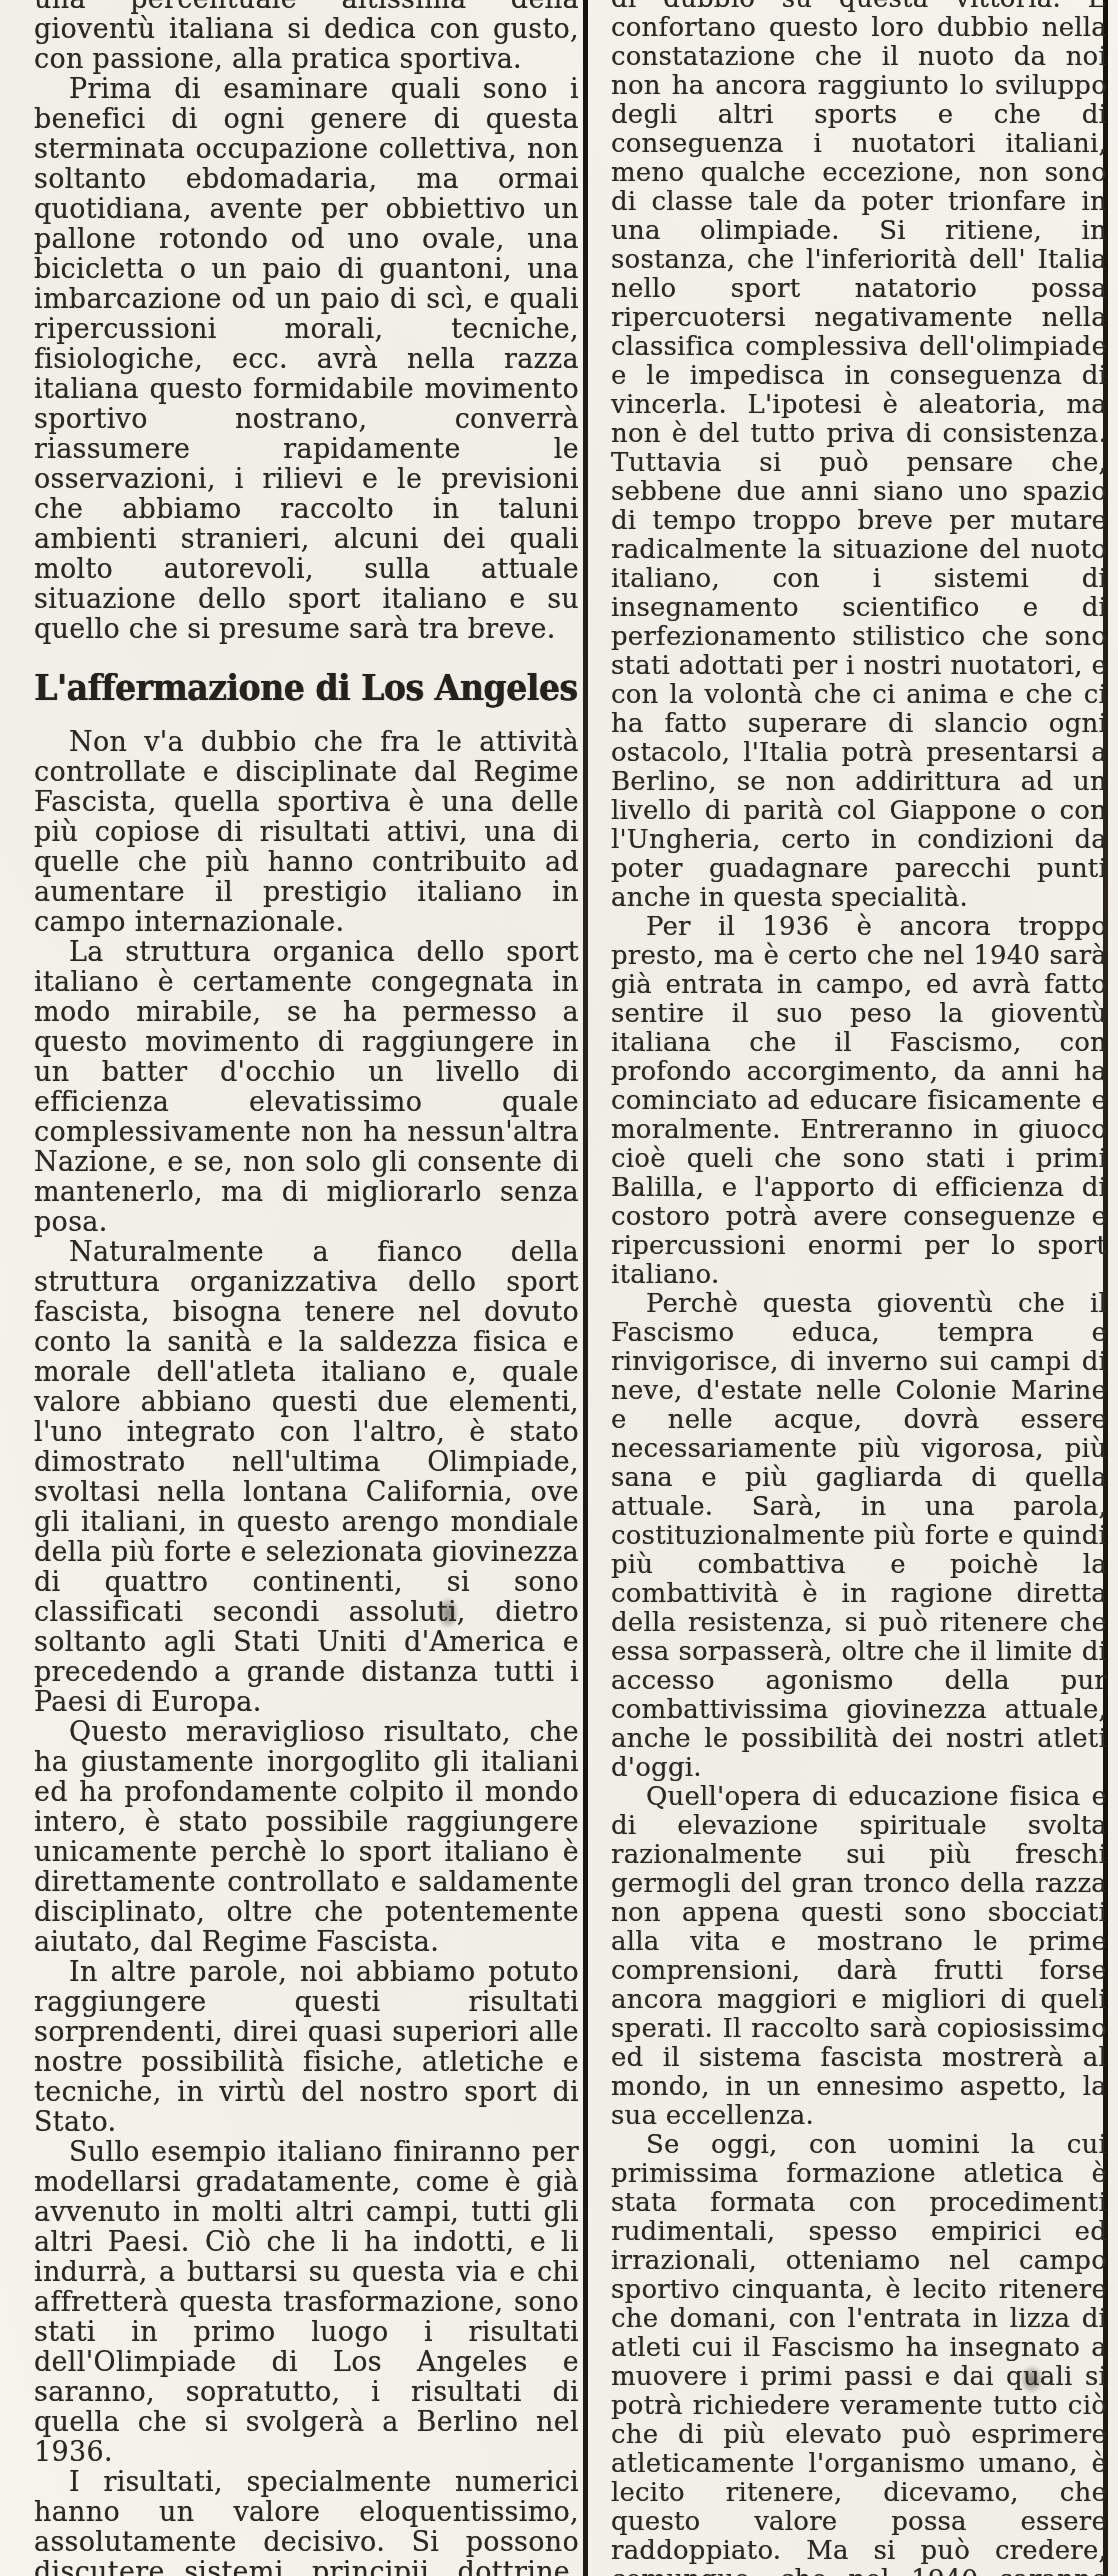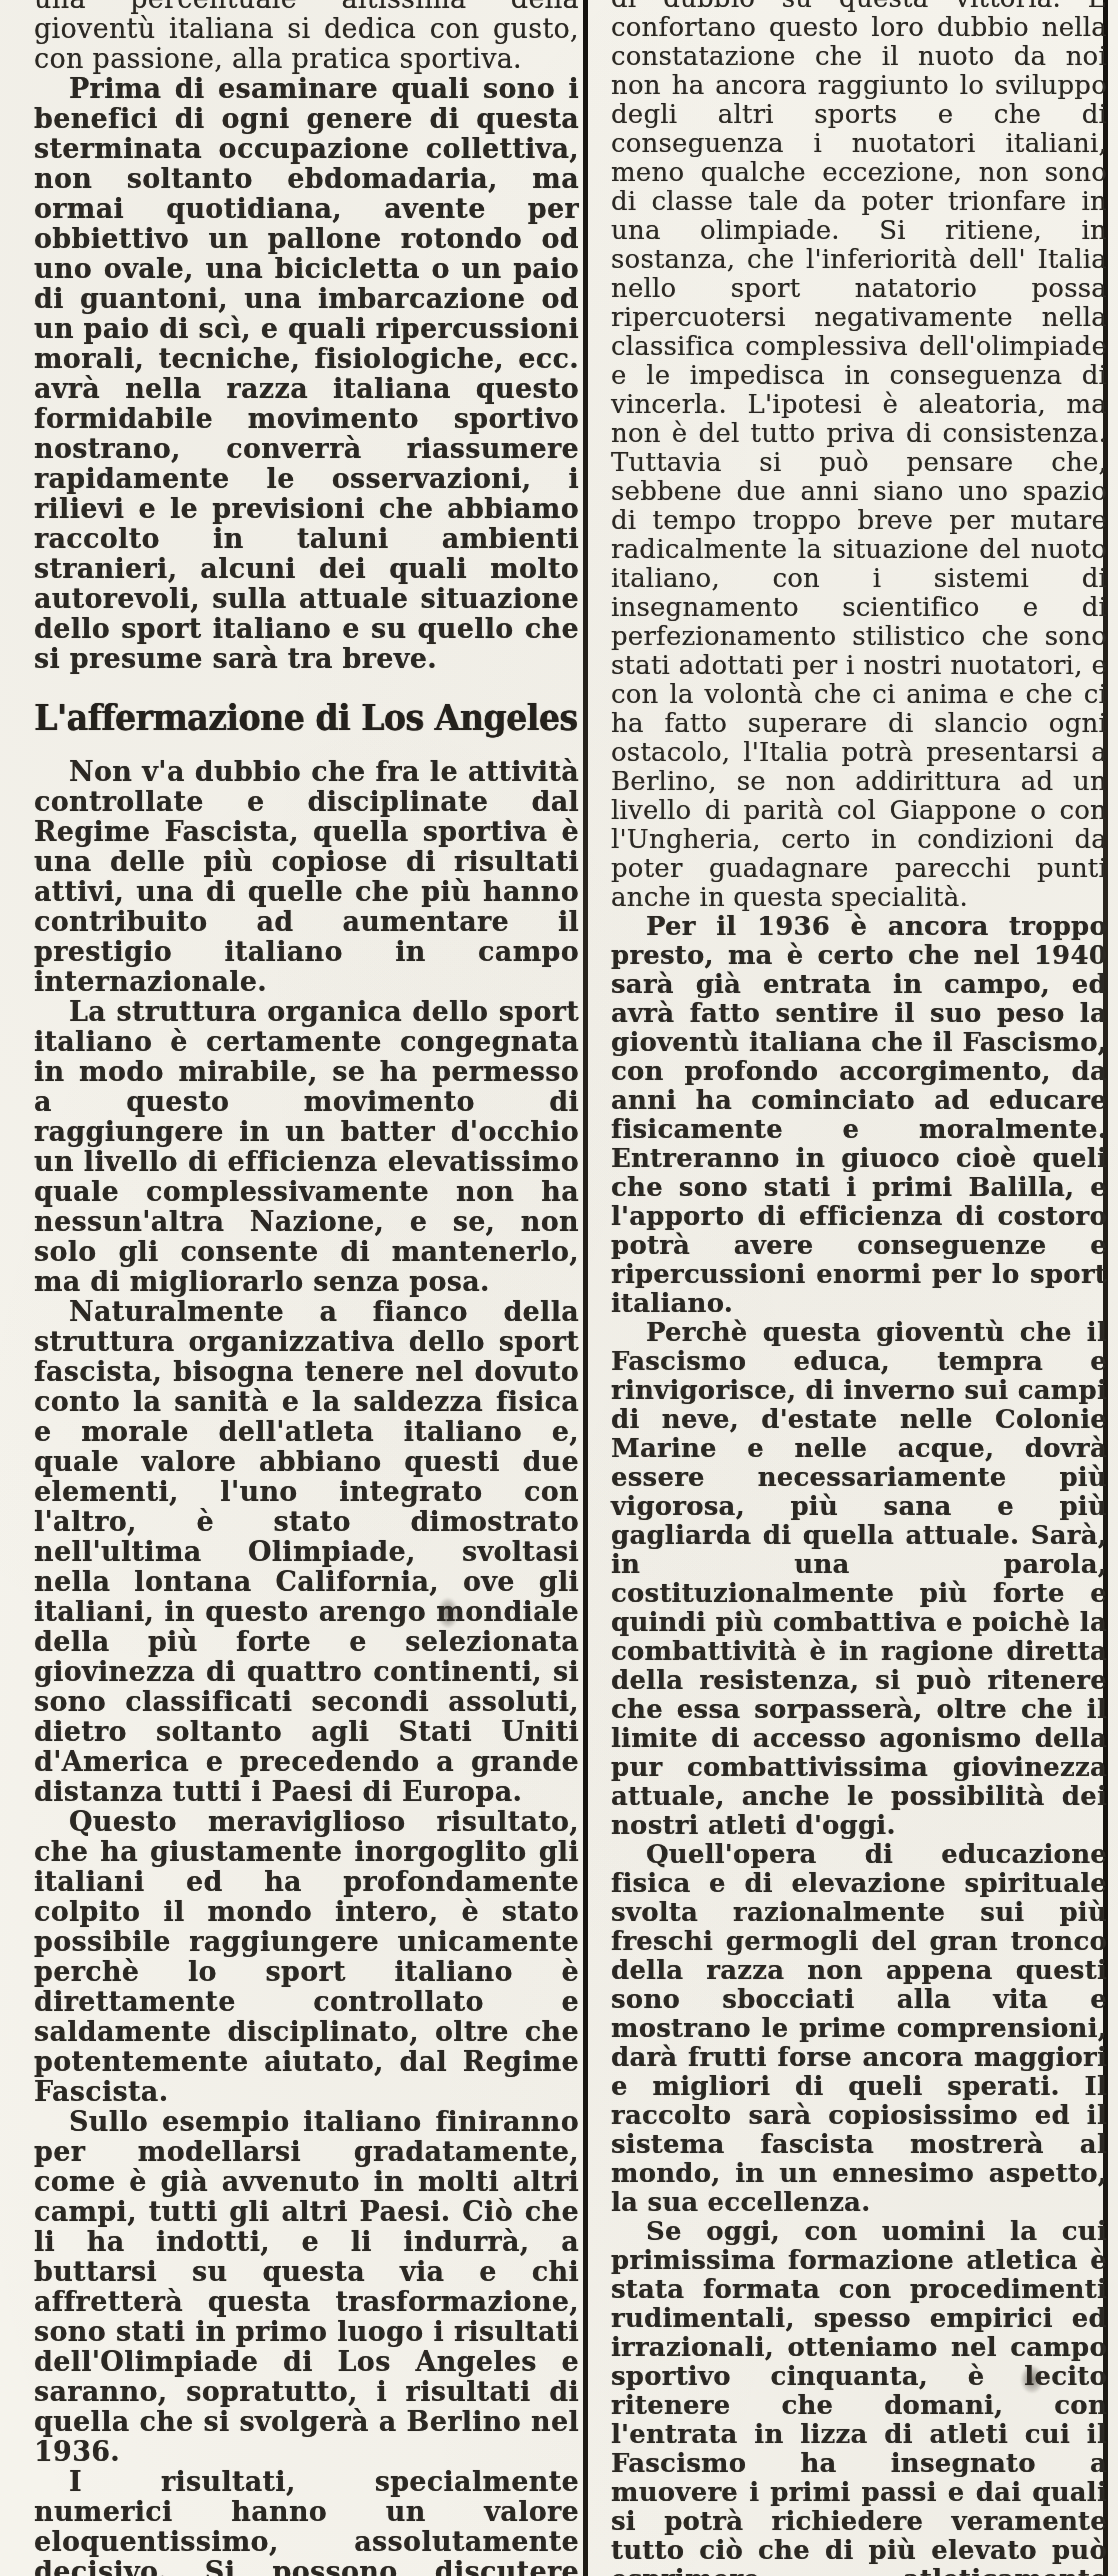--- a/index.html
+++ b/index.html
@@ -38,21 +38,20 @@
   .col-right {
     left: 611px;
     width: 496px;
     font-size: 26px;
     line-height: 29px;
     letter-spacing: 0.2px;
   }
   .para {
     margin: 0;
     text-indent: 35px;
-    font-weight: bold;
   }
   .fragment {
     margin: 0;
     text-indent: 0;
   }
   .fragment-clipped {
     margin-top: -15.7px; 
   }
   .headline {
     font-weight: bold;
@@ -98,20 +97,21 @@
         <p class="para">Prima di esaminare quali sono i benefici di ogni genere di questa sterminata occupazione collettiva, non soltanto ebdomadaria, ma ormai quotidiana, avente per obbiettivo un pallone rotondo od uno ovale, una bicicletta o un paio di guantoni, una imbarcazione od un paio di scì, e quali ripercussioni morali, tecniche, fisiologiche, ecc. avrà nella razza italiana questo formidabile movimento sportivo nostrano, converrà riassumere rapidamente le osservazioni, i rilievi e le previsioni che abbiamo raccolto in taluni ambienti stranieri, alcuni dei quali molto autorevoli, sulla attuale situazione dello sport italiano e su quello che si presume sarà tra breve.</p>
       </div>
 
     <h1 class="headline">L'affermazione di Los Angeles</h1>
 
     <div>
         <p class="para">Non v'a dubbio che fra le attività controllate e disciplinate dal Regime Fascista, quella sportiva è una delle più copiose di risultati attivi, una di quelle che più hanno contribuito ad aumentare il prestigio italiano in campo internazionale.</p>
         <p class="para">La struttura organica dello sport italiano è certamente congegnata in modo mirabile, se ha permesso a questo movimento di raggiungere in un batter d'occhio un livello di efficienza elevatissimo quale complessivamente non ha nessun'altra Nazione, e se, non solo gli consente di mantenerlo, ma di migliorarlo senza posa.</p>
         <p class="para">Naturalmente a fianco della struttura organizzativa dello sport fascista, bisogna tenere nel dovuto conto la sanità e la saldezza fisica e morale dell'atleta italiano e, quale valore abbiano questi due elementi, l'uno integrato con l'altro, è stato dimostrato nell'ultima Olimpiade, svoltasi nella lontana California, ove gli italiani, in questo arengo mondiale della più forte e selezionata giovinezza di quattro continenti, si sono classificati secondi assoluti, dietro soltanto agli Stati Uniti d'America e precedendo a grande distanza tutti i Paesi di Europa.</p>
         <p class="para">Questo meraviglioso risultato, che ha giustamente inorgoglito gli italiani ed ha profondamente colpito il mondo intero, è stato possibile raggiungere unicamente perchè lo sport italiano è direttamente controllato e saldamente disciplinato, oltre che potentemente aiutato, dal Regime Fascista.</p>
+        <p class="para">In altre parole, noi abbiamo potuto raggiungere questi risultati sorprendenti, direi quasi superiori alle nostre possibilità fisiche, atletiche e tecniche, in virtù del nostro sport di Stato.</p>
         <p class="para">Sullo esempio italiano finiranno per modellarsi gradatamente, come è già avvenuto in molti altri campi, tutti gli altri Paesi. Ciò che li ha indotti, e li indurrà, a buttarsi su questa via e chi affretterà questa trasformazione, sono stati in primo luogo i risultati dell'Olimpiade di Los Angeles e saranno, sopratutto, i risultati di quella che si svolgerà a Berlino nel 1936.</p>
         <p class="para">I risultati, specialmente numerici hanno un valore eloquentissimo, assolutamente decisivo. Si possono discutere sistemi, principii, dottrine, ecc., ma i risultati no. Orbene, quelli che ottiene lo sport italiano in ogni specializzazione, astraendo dalle olimpiadi, sono straordinari, talvolta quasi incredibili. Non si può di fronte alle mète da noi raggiunte non tenere conto del centro propulsore mentale e spirituale del movimento e non si può</p>
       </div>
   </div>
 
   <div class="col col-right">
     <p class="fragment fragment-clipped">di dubbio su questa vittoria. E confortano questo loro dubbio nella constatazione che il nuoto da noi non ha ancora raggiunto lo sviluppo degli altri sports e che di conseguenza i nuotatori italiani, meno qualche eccezione, non sono di classe tale da poter trionfare in una olimpiade. Si ritiene, in sostanza, che l'inferiorità dell' Italia nello sport natatorio possa ripercuotersi negativamente nella classifica complessiva dell'olimpiade e le impedisca in conseguenza di vincerla. L'ipotesi è aleatoria, ma non è del tutto priva di consistenza. Tuttavia si può pensare che, sebbene due anni siano uno spazio di tempo troppo breve per mutare radicalmente la situazione del nuoto italiano, con i sistemi di insegnamento scientifico e di perfezionamento stilistico che sono stati adottati per i nostri nuotatori, e con la volontà che ci anima e che ci ha fatto superare di slancio ogni ostacolo, l'Italia potrà presentarsi a Berlino, se non addirittura ad un livello di parità col Giappone o con l'Ungheria, certo in condizioni da poter guadagnare parecchi punti anche in questa specialità.</p>
 
     <div>
         <p class="para">Per il 1936 è ancora troppo presto, ma è certo che nel 1940 sarà già entrata in campo, ed avrà fatto sentire il suo peso la gioventù italiana che il Fascismo, con profondo accorgimento, da anni ha cominciato ad educare fisicamente e moralmente. Entreranno in giuoco cioè queli che sono stati i primi Balilla, e l'apporto di efficienza di costoro potrà avere conseguenze e ripercussioni enormi per lo sport italiano.</p>

